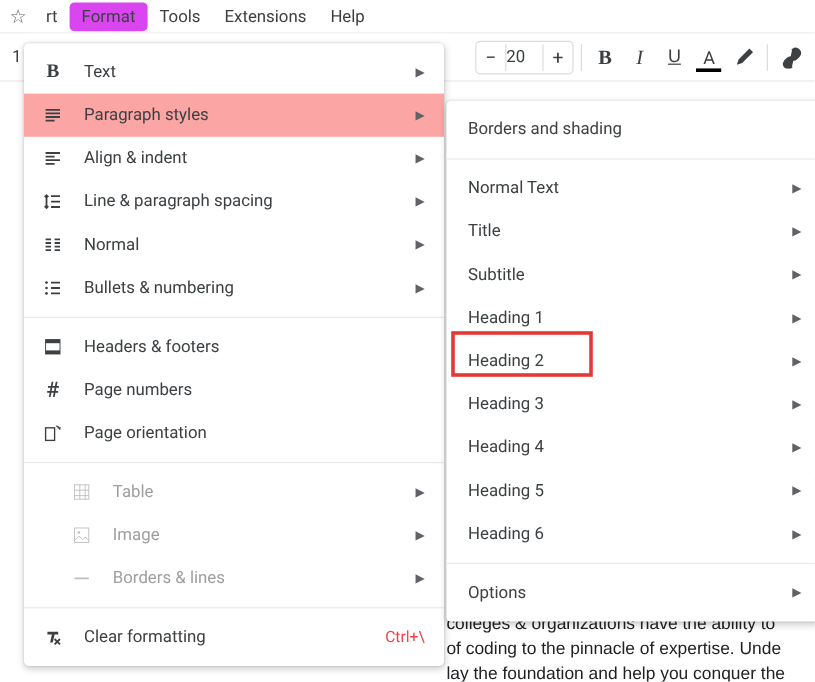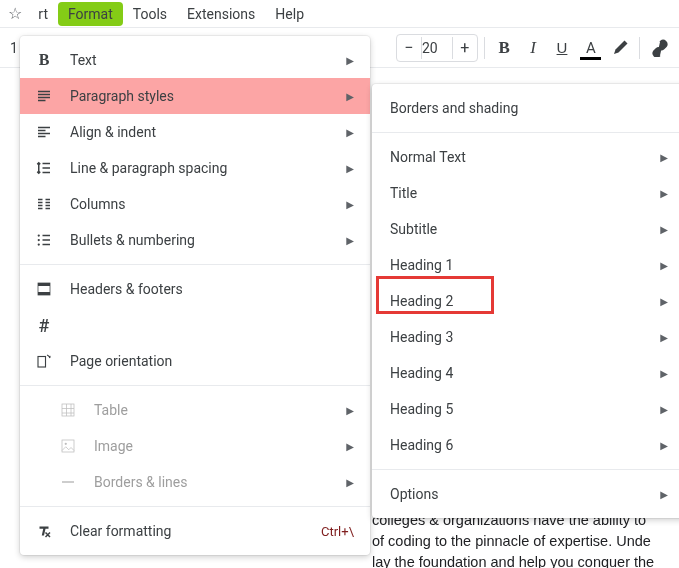--- a/index.html
+++ b/index.html
@@ -23,21 +23,21 @@
   }
   .star { color: #5f6368; margin-right: 6px; font-size: 16px; }
   .menu-top { display: flex; gap: 0; }
   .menu-top-item {
     padding: 4px 10px;
     cursor: pointer;
     font-size: 14px;
     color: #3c4043;
     text-align: right;
   }
-  .menu-top-item.active { background: #84cc16; border-radius: 4px; }
+  .menu-top-item.active { background: #d946ef; border-radius: 4px; }
 
   .toolbar {
     display: flex;
     align-items: center;
     height: 40px;
     padding: 0 6px;
     border-bottom: 1px solid #e8eaed;
     background: #fff;
     gap: 2px;
   }
@@ -111,21 +111,21 @@
   }
   .menu-item.highlighted { background: #fca5a5; }
   .menu-item.disabled { color: #9e9e9e; cursor: default; margin-left: 24px; }
   .menu-item.disabled .mi-icon { color: #bdbdbd; }
   .mi-icon {
     width: 24px; height:24px; display:flex; align-items:center; justify-content:center;
     margin-right: 14px; color:#3c4043; flex-shrink:0;
   }
   .mi-label { flex: 1; }
   .mi-arrow { font-size: 10px; color:#5f6368; margin-left:auto; }
-  .mi-shortcut { color:#7f1d1d; font-size:13px; margin-left:auto; }
+  .mi-shortcut { color:#ef4444; font-size:13px; margin-left:auto; }
   .menu-divider { height:1px; background:#e8eaed; margin:6px 0; }
 
   .sub-item {
     display:flex; align-items:center; height:36px; padding:0 18px;
     cursor:pointer; color:#3c4043;
   }
   .sub-label { flex:1; }
   .sub-arrow { font-size:10px; color:#5f6368; }
 
   .red-box {
@@ -227,21 +227,21 @@
     </span>
     <span class="mi-label">Line &amp; paragraph spacing</span>
     <span class="mi-arrow">▶</span>
   </div>
   <div class="menu-item">
     <span class="mi-icon">
       <svg width="18" height="18" viewBox="0 0 24 24">
           <path stroke="#3c4043" stroke-width="2" d="M4 6h6M4 10h6M4 14h6M4 18h6M14 6h6M14 10h6M14 14h6M14 18h6"></path>
         </svg>
     </span>
-    <span class="mi-label">Columns</span>
+    <span class="mi-label">Normal</span>
     <span class="mi-arrow">▶</span>
   </div>
   <div class="menu-item">
     <span class="mi-icon">
       <svg width="18" height="18" viewBox="0 0 24 24">
           <circle cx="5" cy="6" r="1.5" fill="#3c4043"></circle>
           <circle cx="5" cy="12" r="1.5" fill="#3c4043"></circle>
           <circle cx="5" cy="18" r="1.5" fill="#3c4043"></circle>
           <path stroke="#3c4043" stroke-width="2" d="M10 6h10M10 12h10M10 18h10"></path>
         </svg>
@@ -257,20 +257,21 @@
       <svg width="18" height="18" viewBox="0 0 24 24">
           <rect x="4" y="4" width="16" height="4" fill="#3c4043"></rect>
           <rect x="4" y="16" width="16" height="4" fill="#3c4043"></rect>
           <rect x="4" y="4" width="16" height="16" stroke="#3c4043" fill="none"></rect>
         </svg>
     </span>
     <span class="mi-label">Headers &amp; footers</span>
   </div>
   <div class="menu-item">
     <span class="mi-icon" style="font-size:18px;font-weight:500;">#</span>
+    <span class="mi-label">Page numbers</span>
   </div>
   <div class="menu-item">
     <span class="mi-icon">
       <svg width="18" height="18" viewBox="0 0 24 24">
           <rect x="4" y="6" width="10" height="14" stroke="#3c4043" fill="none" stroke-width="1.5"></rect>
           <path d="M16 4a6 6 0 0 1 4 4" stroke="#3c4043" fill="none" stroke-width="1.5"></path>
           <path d="M20 8l1-3-3 1" fill="#3c4043"></path>
         </svg>
     </span>
     <span class="mi-label">Page orientation</span>

